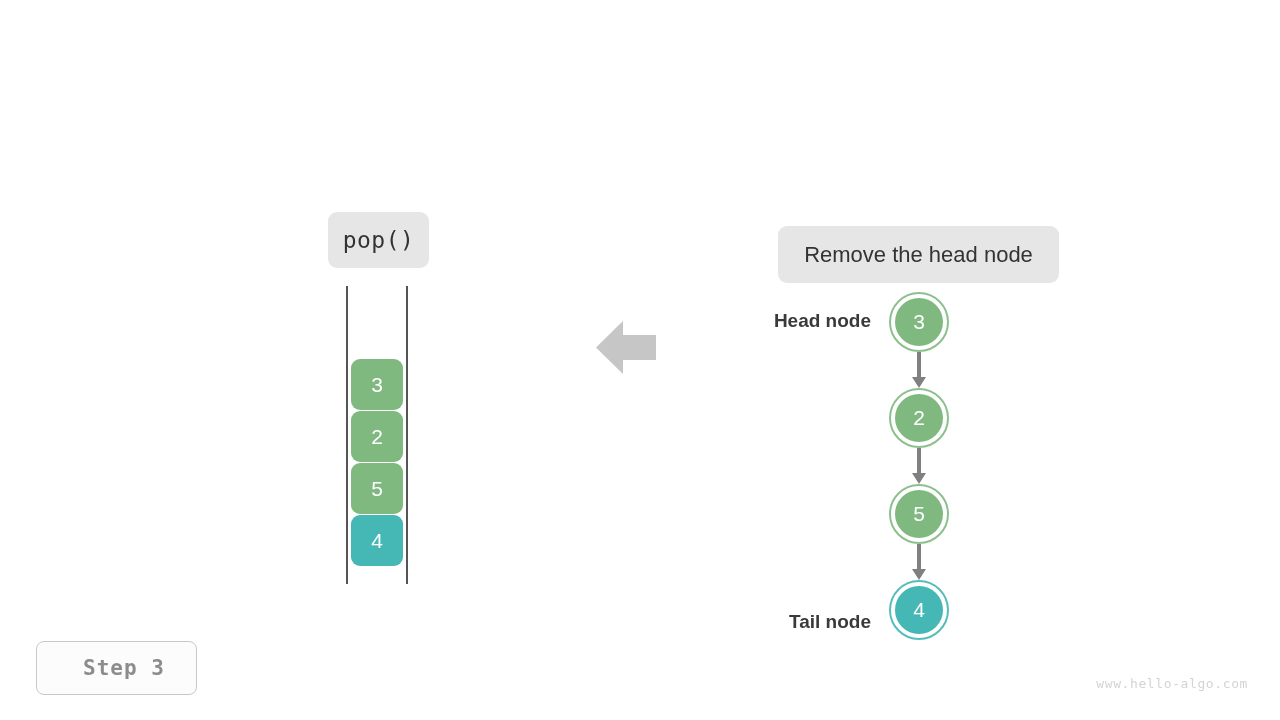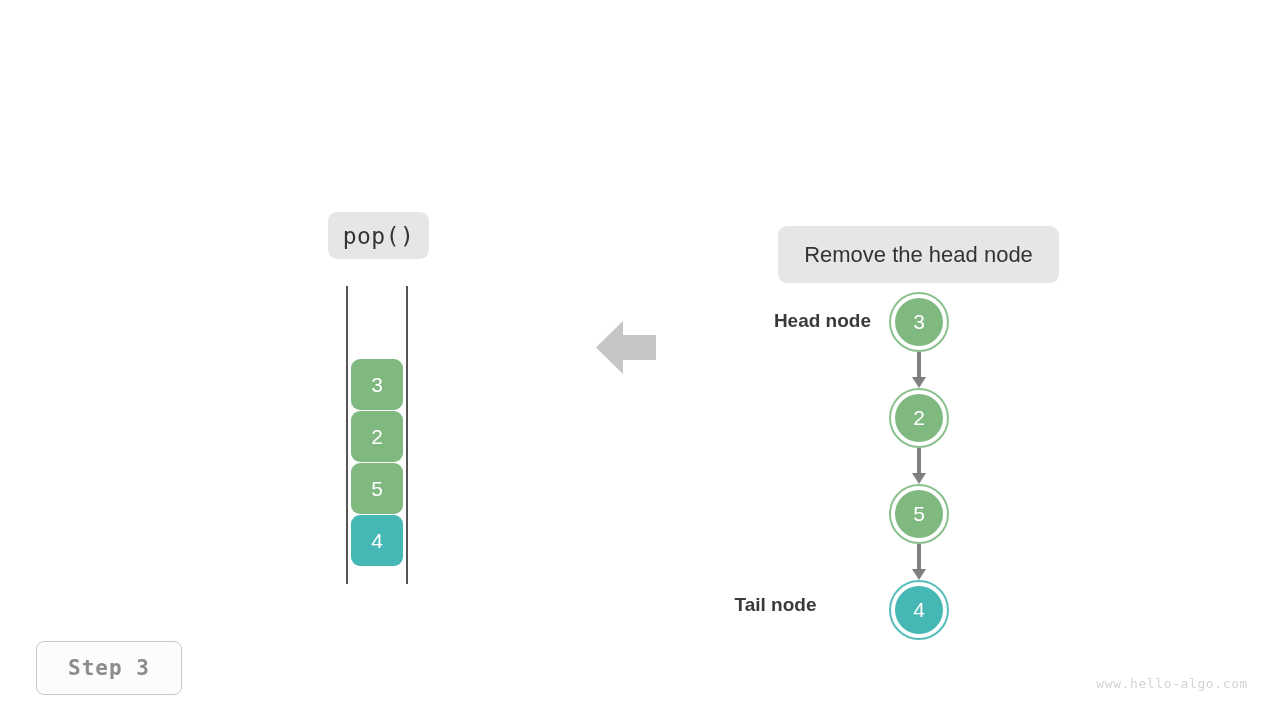--- a/index.html
+++ b/index.html
@@ -27,21 +27,21 @@
     display: flex;
     align-items: center;
     justify-content: center;
     color: #333333;
     white-space: nowrap;
   }
   .pill-pop {
     left: 328px;
     top: 212px;
     width: 101px;
-    height: 47px;
+    height: 56px;
     font-family: "DejaVu Sans Mono", monospace;
     font-size: 23px;
     letter-spacing: 0.5px;
   }
   .pill-op {
     left: 778px;
     top: 194px;
     width: 281px;
     height: 57px;
     font-size: 22px;
@@ -164,40 +164,41 @@
   
   .node-label {
     position: absolute;
     font-size: 19px;
     font-weight: bold;
     color: #3a3a3a;
     white-space: nowrap;
     text-align: right;
   }
   .label-head { left: 680px; top: 310px; width: 191px; text-align: right; }
-  .label-tail { left: 680px; top: 594px; width: 191px; text-align: center; }
+  .label-tail { left: 680px; top: 611px; width: 191px; }
 
   
   .step-badge {
     position: absolute;
     left: 36px;
     top: 641px;
     width: 144px;
     height: 52px;
     border: 1px solid #c9c9c9;
     border-radius: 8px;
     background: #fcfcfc;
     display: flex;
     align-items: center;
     justify-content: center;
     font-family: "DejaVu Sans Mono", monospace;
     font-size: 21px;
     font-weight: bold;
     color: #8c8c8c;
     letter-spacing: 1px;
+    padding-left: 15px;
   }
 
   
   .watermark {
     position: absolute;
     right: 32px;
     top: 676px;
     font-family: "DejaVu Sans Mono", monospace;
     font-size: 13px;
     color: #d4d4d4;

